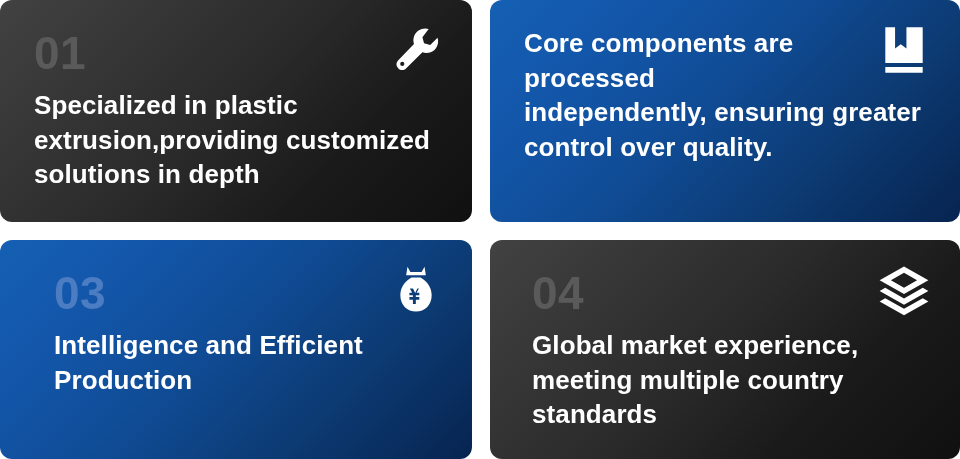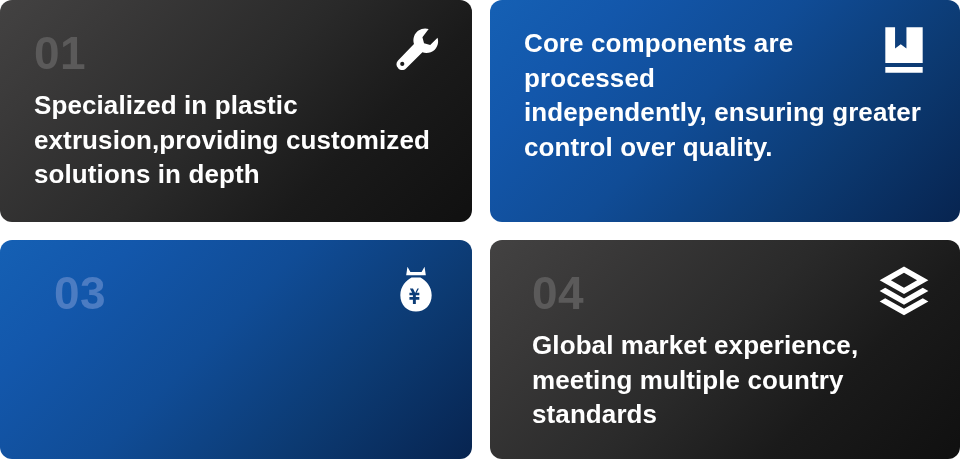--- a/index.html
+++ b/index.html
@@ -120,20 +120,22 @@
     <span class="icon">
       <svg viewBox="0 0 64 64" aria-hidden="true">
         <path d="M9 4h12v26l7-5 7 5V4h20v44H9V4zm0 49h46v7H9v-7z"></path>
       </svg>
     </span>
   </div>
 
   <div class="card card-3 theme-blue">
     <div class="card-inner">
       <div class="num num-blue">03</div>
+      <div class="headline">Intelligence and Efficient
+Production</div>
     </div>
     <span class="icon">
       <svg viewBox="0 0 64 64" aria-hidden="true">
         <path d="M21.5 3.5l3.6 6.4h13.8l3.6-6.4 1.6 10.3H19.9L21.5 3.5z"></path>
         <path d="M26.5 16.5c-6.5 3.6-13.8 10.6-13.8 21.9 0 12.2 8.7 20.1 19.3 20.1s19.3-7.9 19.3-20.1c0-11.3-7.3-18.3-13.8-21.9H26.5zm9.1 13.8l-2.9 5.1h3.4v3.2h-4.3v2.1h4.3v3.2h-4.3v5.2h-3.6v-5.2h-4.3v-3.2h4.3v-2.1h-4.3v-3.2h3.4l-2.9-5.1h3.9l2.7 5.3 2.7-5.3h3.9z"></path>
       </svg>
     </span>
   </div>
 
   <div class="card card-4 theme-dark">

